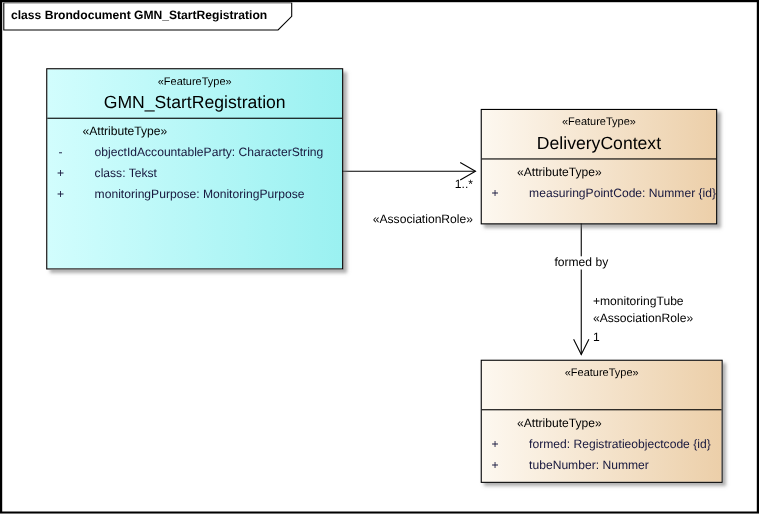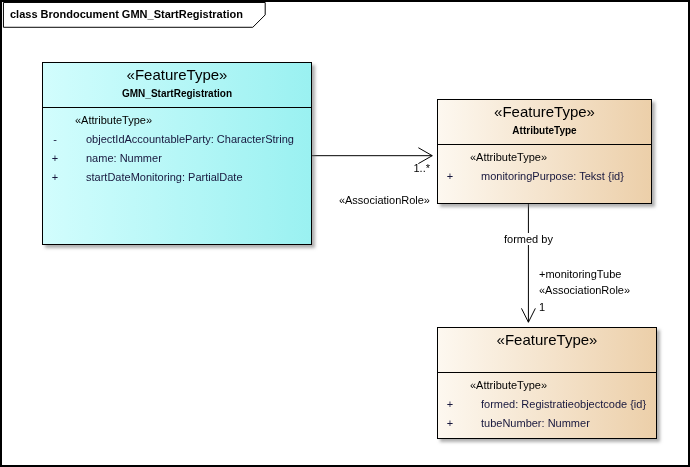--- a/index.html
+++ b/index.html
@@ -19,22 +19,22 @@
 
   .uml-class {
     position:absolute; border:1px solid #000;
     box-shadow:3px 3px 3px rgba(110,110,110,0.55);
     font-size:11px; color:#000;
   }
   .fill-cyan  { background:linear-gradient(to right, #d2fdfd 0%, #9af1f1 100%); }
   .fill-peach { background:linear-gradient(to right, #fdf8f0 0%, #eccfa9 100%); }
 
   .class-header { border-bottom:1px solid #000; text-align:center; padding-top:5px; height:45px; }
-  .stereotype   { font-size:15px; line-height:14px; }
-  .class-name   { font-size:10px; font-weight:bold; line-height:16px; margin-top:4px; }
+  .stereotype   { font-size:10px; line-height:14px; }
+  .class-name   { font-size:16px; font-weight:normal; line-height:16px; margin-top:4px; }
 
   .class-attrs  { padding-top:3px; }
   .attr-header  { padding-left:32px; line-height:19px; white-space:nowrap; }
   .attr-row     { line-height:19px; white-space:nowrap; }
   .attr-vis     { display:inline-block; width:14px; margin-left:5px; text-align:center; color:#17173d; }
   .attr-text    { color:#17173d;margin-left:24px; }
 
   .assoc-label { position:absolute; font-size:11px; color:#000; white-space:nowrap; }
   .align-right { text-align:right; }
   .align-center{ text-align:left; }
@@ -66,37 +66,37 @@
     <div class="class-header">
       <div class="stereotype">«FeatureType»</div>
       <div class="class-name">GMN_StartRegistration</div>
     </div>
     <div class="class-attrs">
       <div class="attr-header">«AttributeType»</div>
       <div class="attr-row">
         <span class="attr-vis">-</span><span class="attr-text">objectIdAccountableParty: CharacterString</span>
       </div>
       <div class="attr-row">
-        <span class="attr-vis">+</span><span class="attr-text">name: Nummer</span>
+        <span class="attr-vis">+</span><span class="attr-text">class: Tekst</span>
       </div>
       <div class="attr-row">
-        <span class="attr-vis">+</span><span class="attr-text">startDateMonitoring: PartialDate</span>
+        <span class="attr-vis">+</span><span class="attr-text">monitoringPurpose: MonitoringPurpose</span>
       </div>
     </div>
   </div>
 
   <div class="uml-class fill-peach" style="left:435px; top:97px; width:215px; height:105px;">
     <div class="class-header">
       <div class="stereotype">«FeatureType»</div>
-      <div class="class-name">AttributeType</div>
+      <div class="class-name">DeliveryContext</div>
     </div>
     <div class="class-attrs">
       <div class="attr-header">«AttributeType»</div>
       <div class="attr-row">
-        <span class="attr-vis">+</span><span class="attr-text">monitoringPurpose: Tekst {id}</span>
+        <span class="attr-vis">+</span><span class="attr-text">measuringPointCode: Nummer {id}</span>
       </div>
     </div>
   </div>
 
   <div class="uml-class fill-peach" style="left:435px; top:325px; width:220px; height:112px;">
     <div class="class-header">
       <div class="stereotype">«FeatureType»</div>
     </div>
     <div class="class-attrs">
       <div class="attr-header">«AttributeType»</div>

